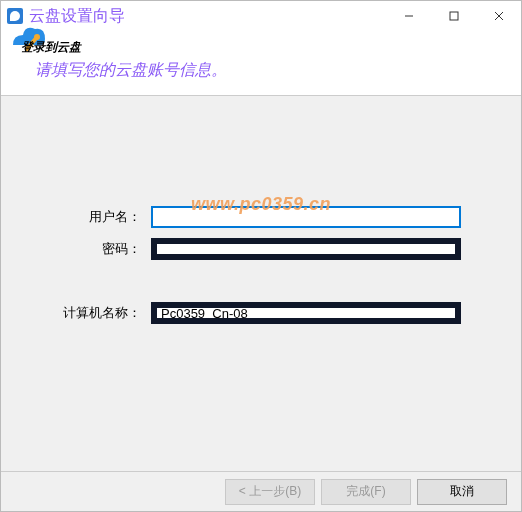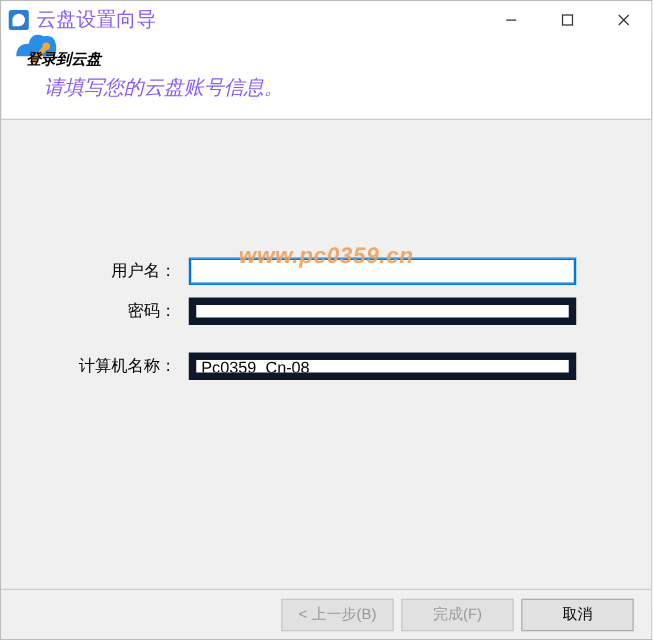--- a/index.html
+++ b/index.html
@@ -124,21 +124,21 @@
       opacity: 0.9;
       font-style: italic;
     }
 
     .form-row {
       display: flex;
       align-items: center;
       margin-bottom: 10px;
       padding: 0 60px 0 40px;
     }
-    .form-row.gap { margin-top: 22px; }
+    .form-row.gap { margin-top: 42px; }
     .form-label {
       width: 110px;
       text-align: right;
       padding-right: 10px;
       color: #000;
       font-size: 13px;
     }
     .form-input {
       flex: 1;
       height: 22px;

